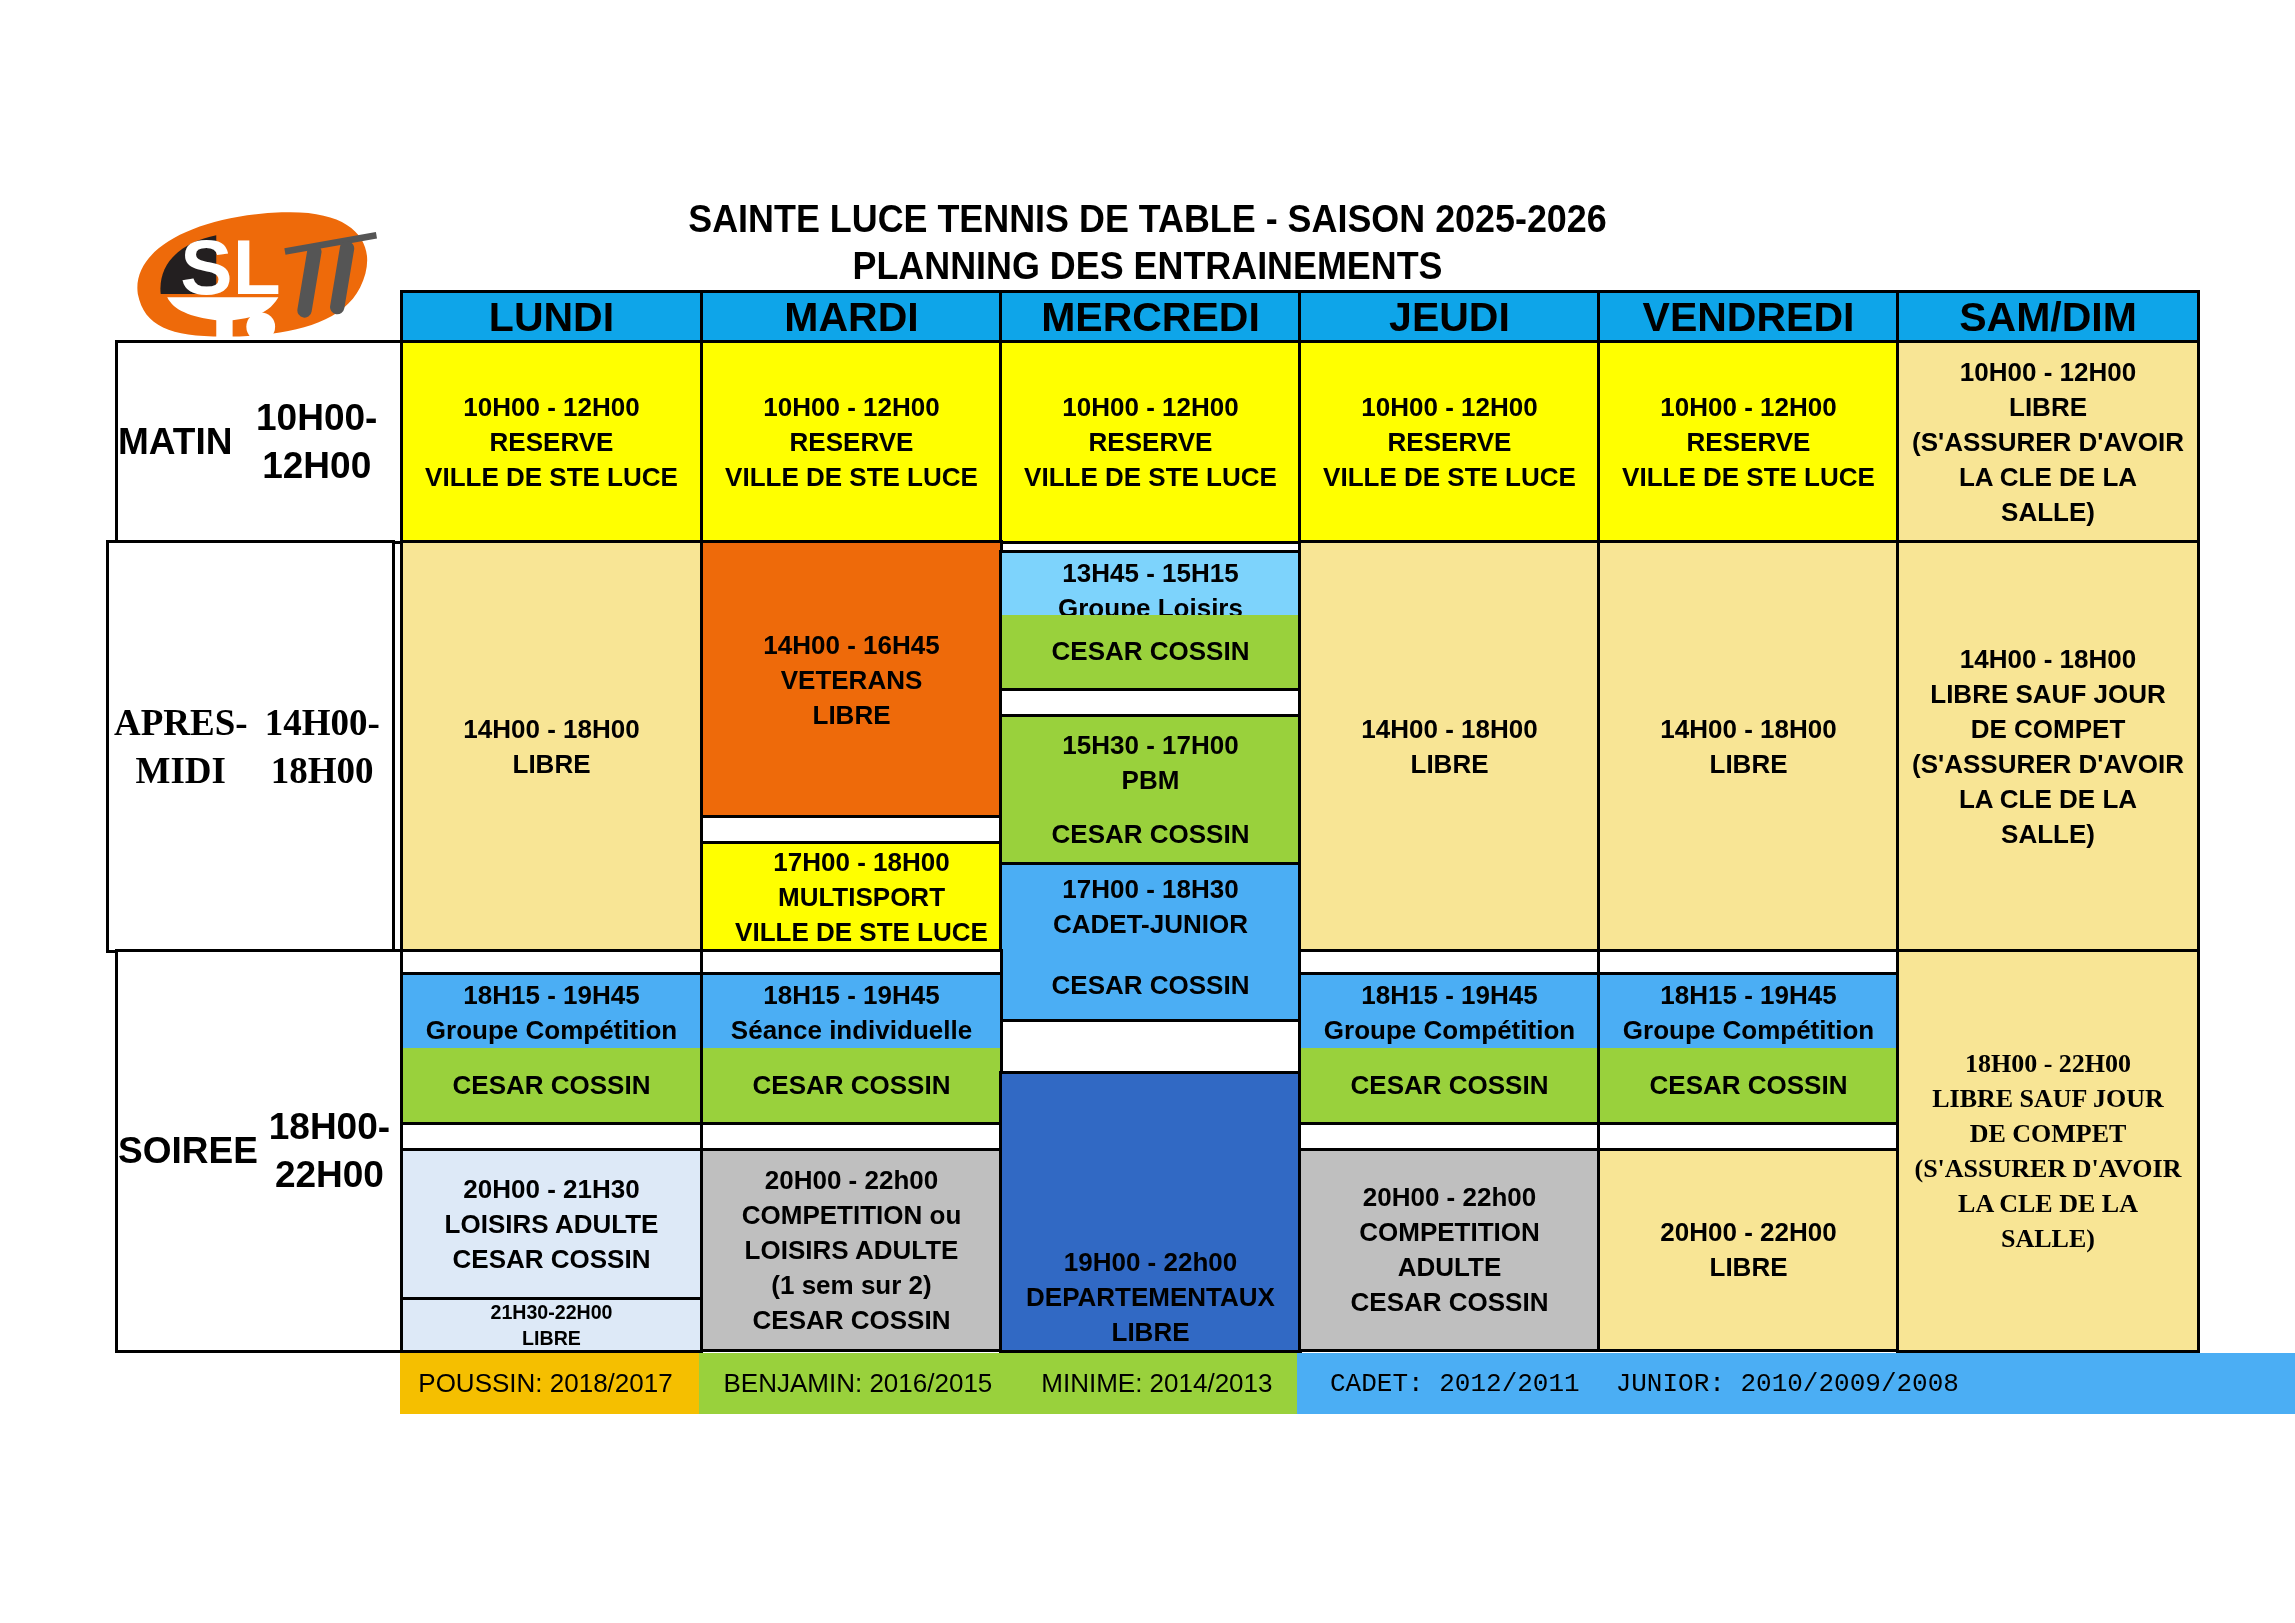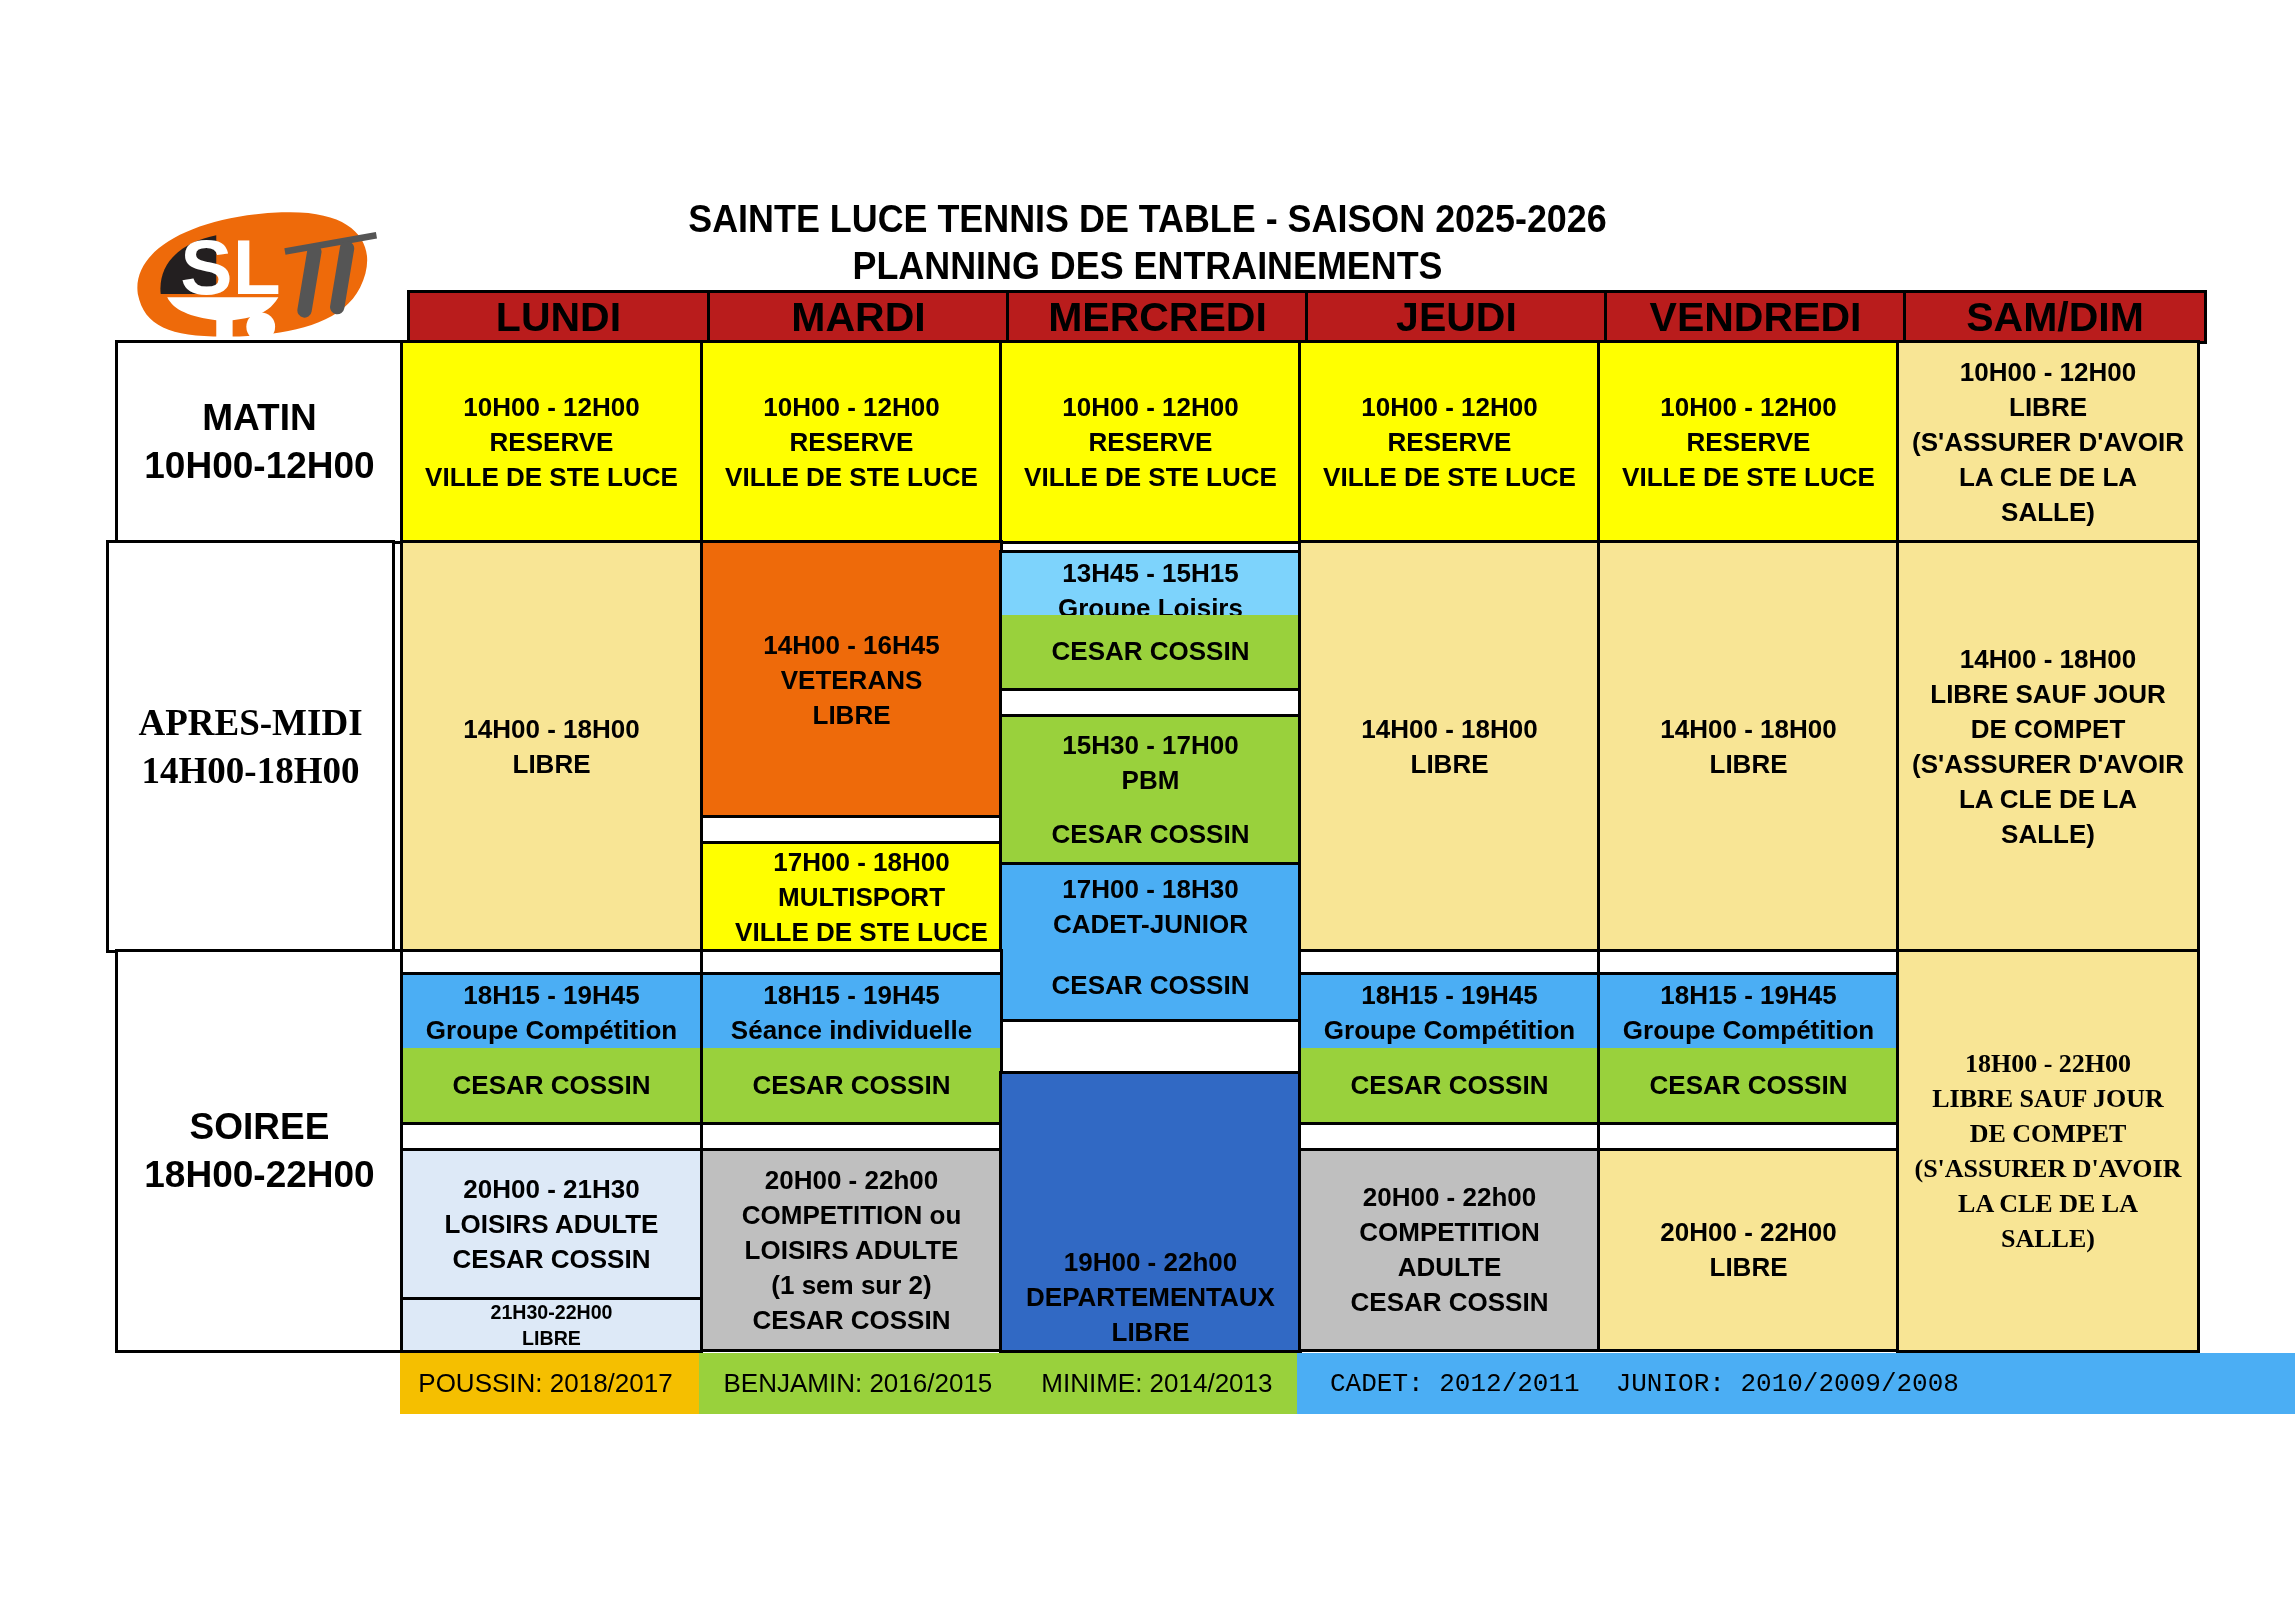--- a/index.html
+++ b/index.html
@@ -1,20 +1,20 @@
 <!DOCTYPE html>
 <html style="font-size:10.5px"><head>
 <meta charset="utf-8">
 <style>
   html,body{margin:0;padding:0;background:#fff;}
   body{width:2295px;height:1623px;position:relative;overflow:hidden;font-family:"Liberation Sans",sans-serif;font-weight:bold;color:#000;}
   .abs{position:absolute;box-sizing:border-box;}
   .title{left:0;width:2295px;text-align:center;font-size:39px;line-height:47px;transform:scaleX(0.92);}
-  .hdr{border:3.9px solid #000;display:flex;align-items:center;justify-content:center;font-size:41px;background:#b91c1c;margin-left:7px;}
-  .rowh{border:3.9px solid #000;display:flex;flex-direction:column;align-items:center;justify-content:center;font-size:37px;line-height:48px;background:#fff;text-align:center;}
+  .hdr{border:3.9px solid #000;display:flex;align-items:center;justify-content:center;font-size:41px;background:#0ea5e9;}
+  .rowh{border:3.9px solid #000;display:flex;flex-direction:row;align-items:center;justify-content:center;font-size:37px;line-height:48px;background:#fff;text-align:center;}
   .cell{border:3.3px solid #000;display:flex;flex-direction:column;align-items:center;justify-content:center;text-align:center;font-size:26px;line-height:35px;}
   .gap{background:#fff;border:3.3px solid #000;}
   .legend{display:flex;align-items:center;font-weight:normal;font-size:26px;}
   .legend span{white-space:nowrap;}
   .logo{left:118px;top:196px;width:275px;height:170px;}
 </style>
 </head>
 <body>
 
 <div class="abs logo">

